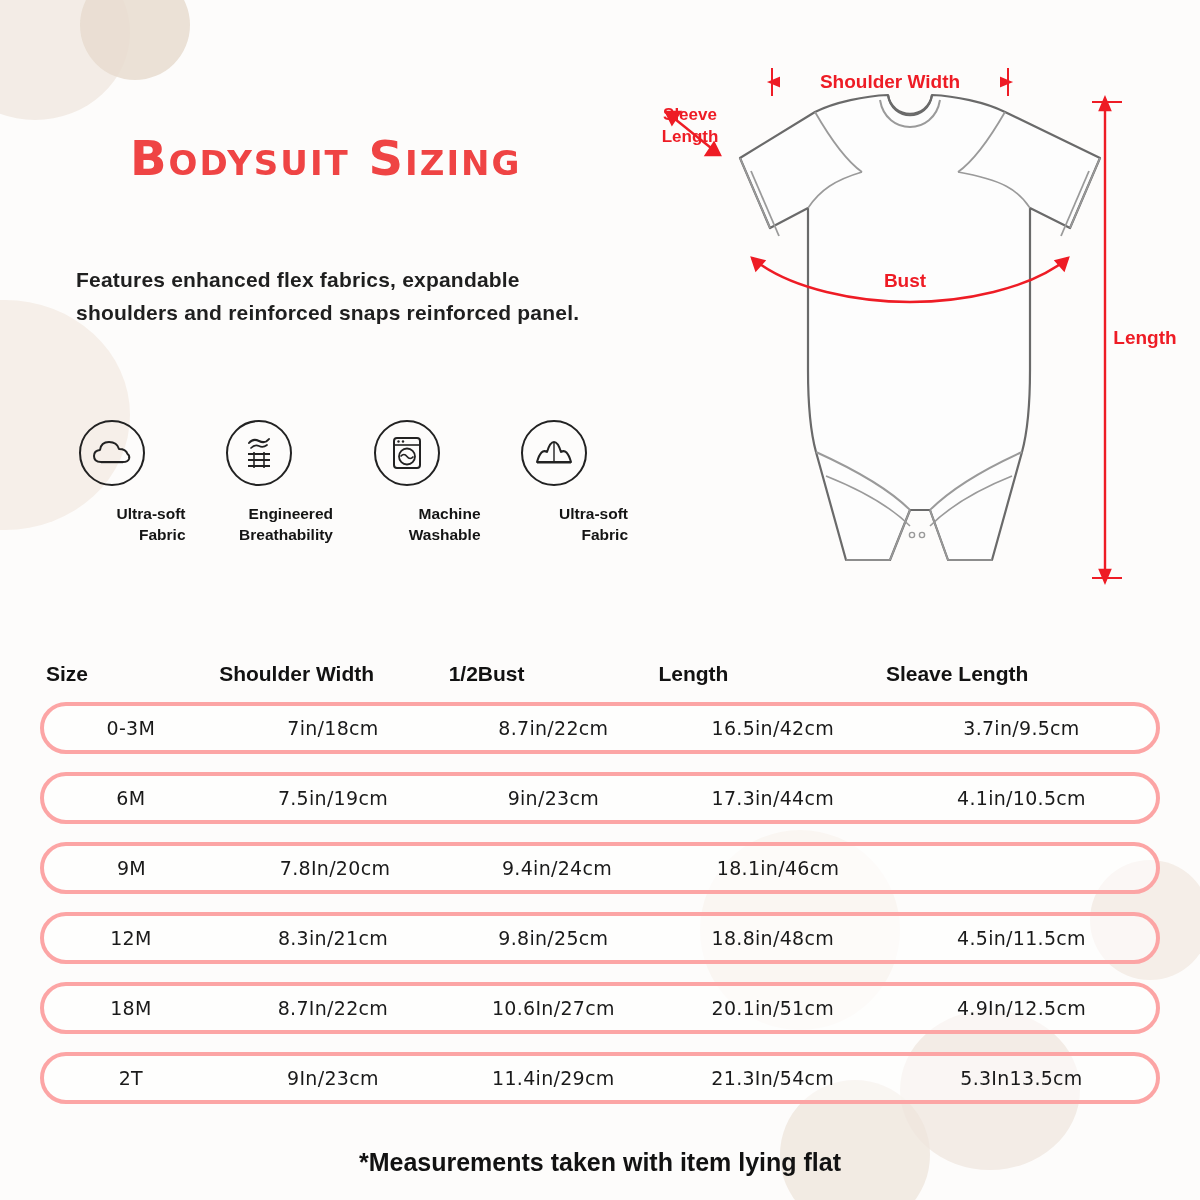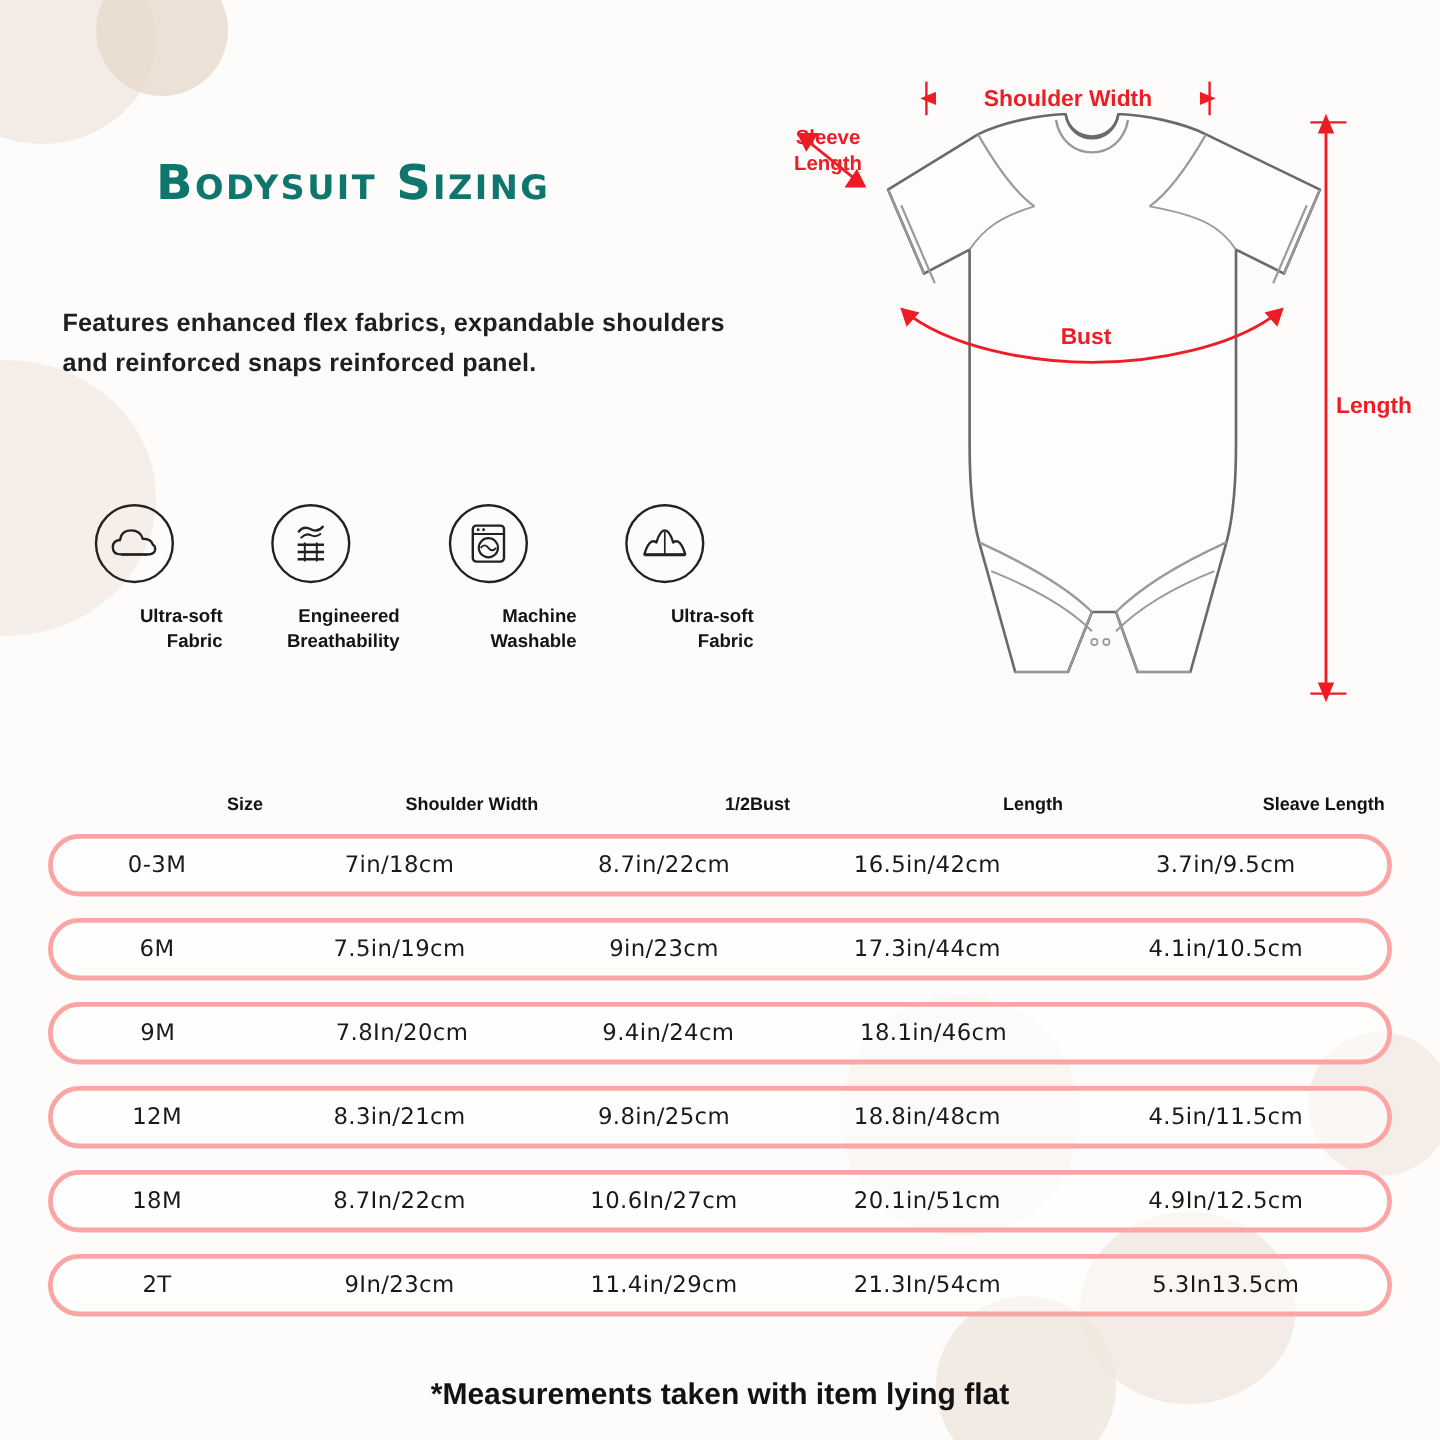--- a/index.html
+++ b/index.html
@@ -23,35 +23,36 @@
   .blob-c { width: 250px; height: 230px; left: -120px; top: 300px; background: #f6efe9; }
   .blob-d { width: 180px; height: 160px; left: 900px; top: 1010px; background: #f3ece6; }
   .blob-e { width: 150px; height: 150px; left: 780px; top: 1080px; background: #efe6dd; opacity: .8; }
   .blob-f { width: 120px; height: 120px; left: 1090px; top: 860px; background: #f5eee8; }
   .blob-g { width: 200px; height: 200px; left: 700px; top: 830px; background: #faf6f2; }
 
   
   .left-col { position: absolute; left: 52px; top: 130px; width: 560px; }
   .title {
     font-family: "DejaVu Sans", sans-serif;
-    font-size: 40px;
+    font-size: 48px;
     font-weight: 600;
     letter-spacing: 2px;
-    color: #0f766e;
+    color: #ef4444;
     font-variant: small-caps;
     padding-left: 78px;
   }
   .desc {
     margin-top: 78px;
     font-size: 21px;
     line-height: 1.55;
     color: #1f1f1f;
     font-weight: 600;
     font-family: "Liberation Sans", sans-serif;
     letter-spacing: .2px;
+    margin-left: 24px;
   }
 
   
   .features {
     position: absolute;
     left: 38px; top: 420px;
     display: flex;
     width: 590px;
   }
   .feature { width: 148px; text-align: right; }
@@ -74,24 +75,24 @@
   .illus { position: absolute; left: 630px; top: 40px; width: 560px; height: 600px; }
 
   
   .table-wrap { position: absolute; left: 40px; top: 662px; width: 1120px; }
   .thead {
     display: flex;
     padding: 0 6px;
     margin-bottom: 16px;
   }
   .thead div {
-    font-size: 15px;
+    font-size: 21px;
     font-weight: 700;
     color: #121212;
-    text-align: right;
+    text-align: left;
     font-family: "Liberation Sans", sans-serif;
   }
   .c0 { width: 175px; }
   .c1 { width: 232px; }
   .c2 { width: 212px; }
   .c3 { width: 230px; }
   .c4 { width: 271px; }
 
   .trow {
     display: flex;

